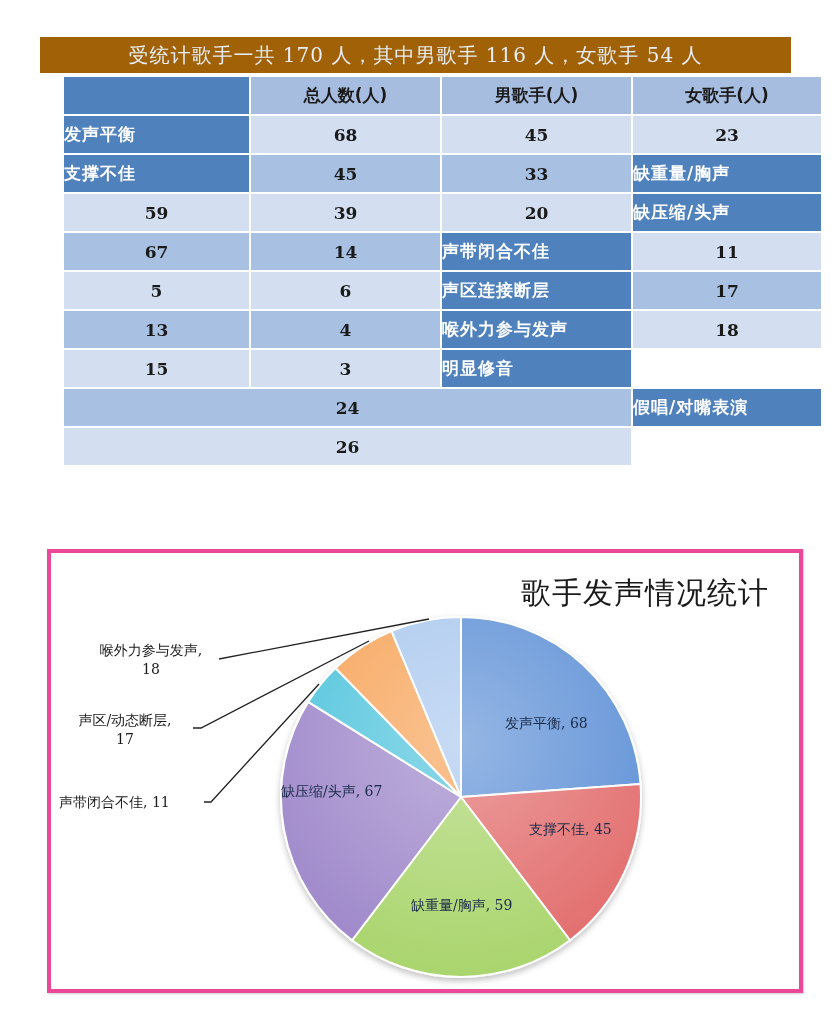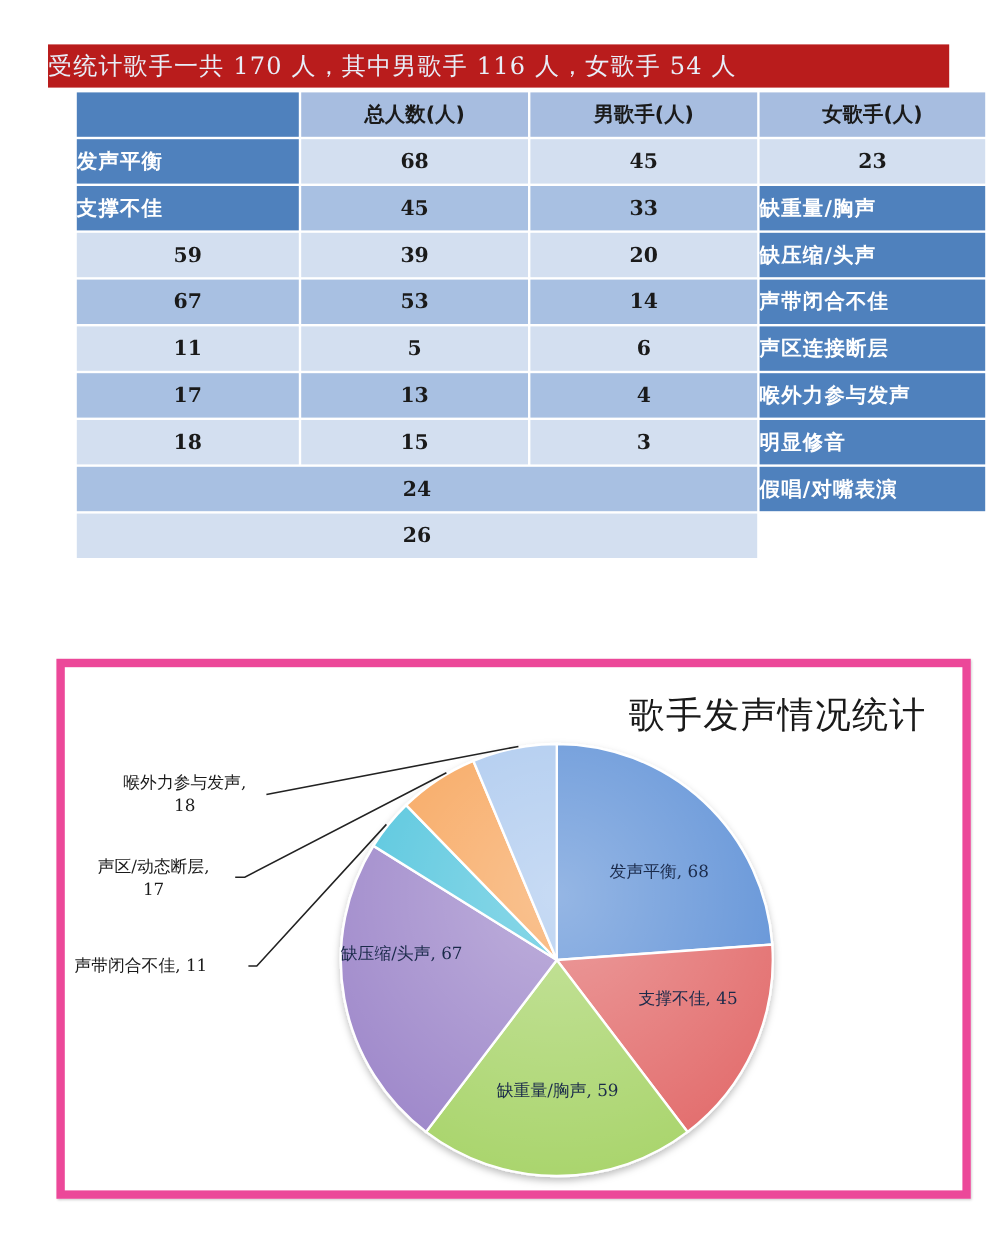--- a/index.html
+++ b/index.html
@@ -1,40 +1,40 @@
 <!DOCTYPE html>
 <html><head>
 <meta charset="utf-8">
 <style>
   html, body { margin: 0; padding: 0; background: #ffffff; }
   body { width: 839px; height: 1035px; position: relative; overflow: hidden;
          font-family: "DejaVu Serif", "Liberation Serif", serif; }
 
   
   .tbl { position: absolute; left: 40px; top: 37px; width: 751px; }
-  .tbl-title { height: 36px; background: #b91c1c; color: #e8eef8;
-               font-size: 20px; line-height: 36px; 
+  .tbl-title { height: 36px; background: #a16207; color: #e8eef8;
+               font-size: 20px; line-height: 36px; text-align: center;
                letter-spacing: 1px; }
   .grid { margin-top: 4px; display: grid;
           grid-template-columns: 185px 189px 189px 188px;
           grid-auto-rows: 37px; gap: 2px; background: #ffffff; margin-left: 24px; }
   .cell { display: flex; align-items: center; justify-content: center;
           font-weight: bold; font-size: 17px; color: #1a1a1a; }
   .rowhead { background: #4f81bd; color: #ffffff; justify-content: flex-start;
              font-family: "DejaVu Sans", sans-serif;
              font-size: 17px; letter-spacing: 1px; }
   .colhead { background: #a7bde0; font-family: "DejaVu Sans", sans-serif; font-size: 17px; }
   .corner { background: #4f81bd; }
   .odd  { background: #d3dff0; }
   .even { background: #a8c0e2; }
   .span3 { grid-column: span 3; }
 
   
   .chart-box { position: absolute; left: 47px; top: 549px; width: 748px; height: 436px;
-               border: 7px solid #ec4899; box-shadow: 1px 1px 2px #cccccc; background: #fff; }
+               border: 4px solid #ec4899; box-shadow: 1px 1px 2px #cccccc; background: #fff; }
   .chart-title { position: absolute; left: 470px; top: 20px; font-size: 30px;
                  font-family: "DejaVu Sans", sans-serif; color: #1a1a1a; letter-spacing: 1px; }
   .pie-svg { position: absolute; left: 0; top: 0; }
   .lbl { position: absolute; font-size: 14px; color: #1a1a1a; text-align: center; line-height: 19px; }
   .inlbl { position: absolute; font-size: 14px; color: #1a2a4a; white-space: nowrap; }
 </style>
 </head>
 <body>
 
 <div class="tbl">
@@ -54,21 +54,20 @@
     <div class="cell even">45</div>
     <div class="cell even">33</div>
 
     <div class="cell rowhead">缺重量/胸声</div>
     <div class="cell odd">59</div>
     <div class="cell odd">39</div>
     <div class="cell odd">20</div>
 
     <div class="cell rowhead">缺压缩/头声</div>
     <div class="cell even">67</div>
-    <div class="cell even">53</div>
     <div class="cell even">14</div>
 
     <div class="cell rowhead">声带闭合不佳</div>
     <div class="cell odd">11</div>
     <div class="cell odd">5</div>
     <div class="cell odd">6</div>
 
     <div class="cell rowhead">声区连接断层</div>
     <div class="cell even">17</div>
     <div class="cell even">13</div>

